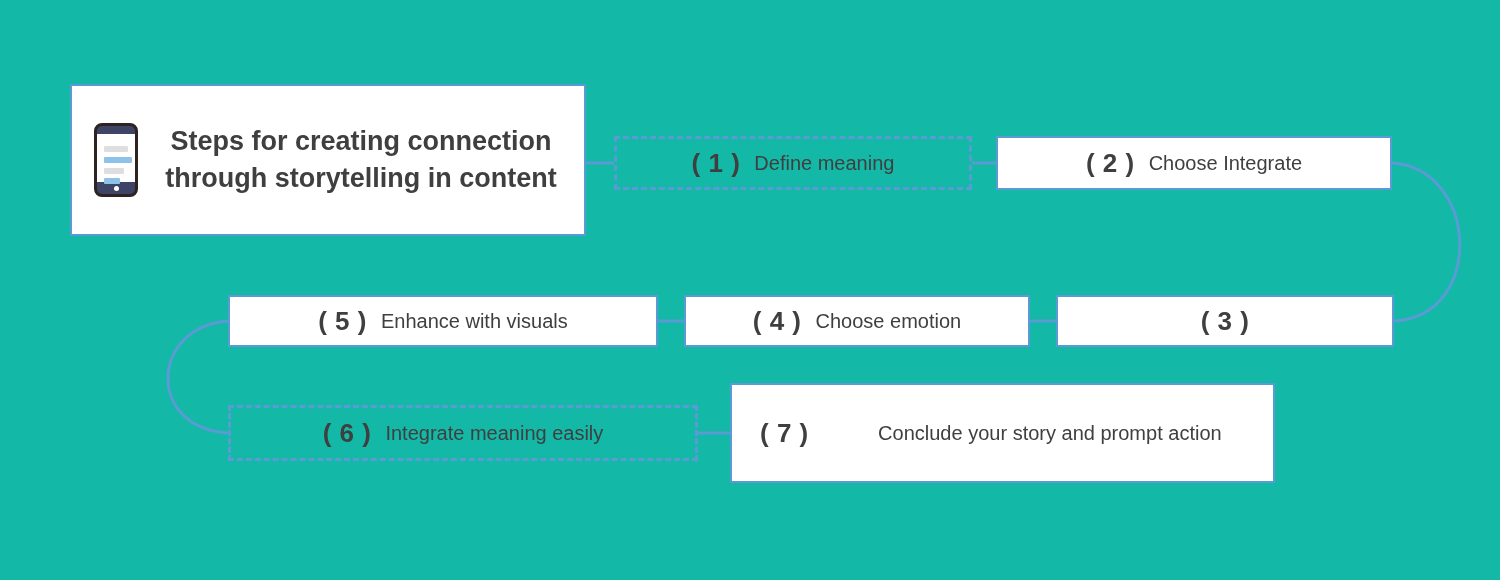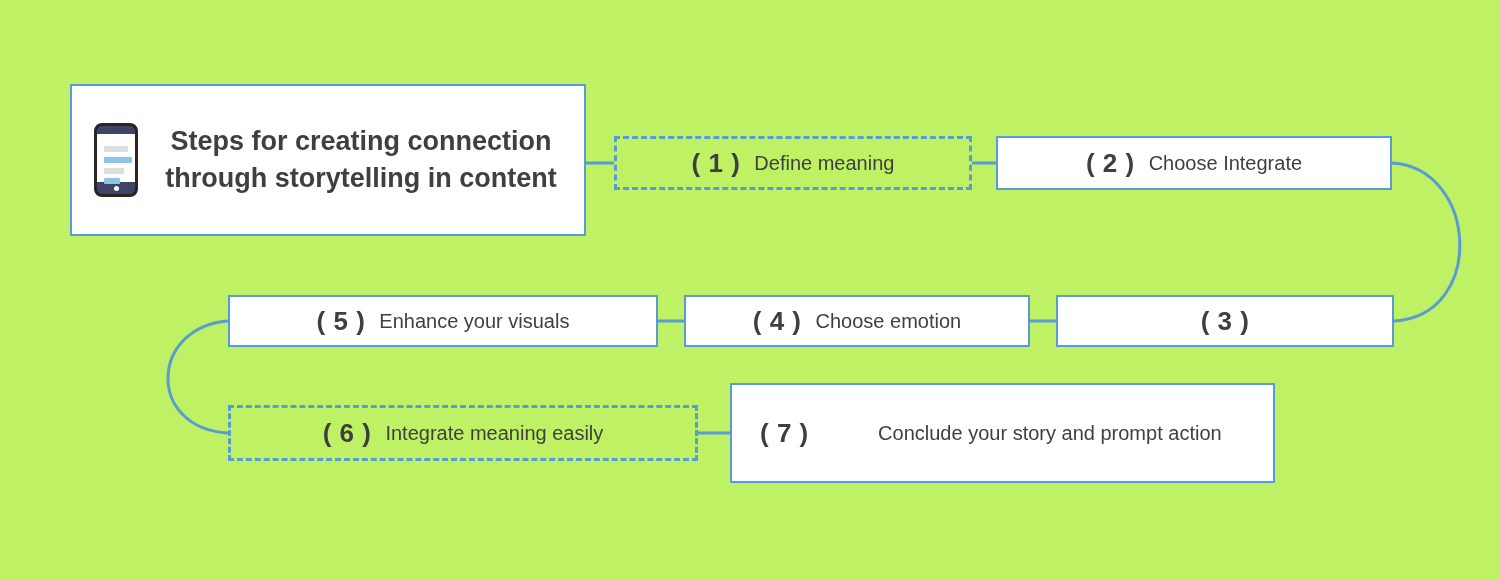--- a/index.html
+++ b/index.html
@@ -7,21 +7,21 @@
     padding: 0;
     background: #ffffff;
   }
   body {
     font-family: "Liberation Sans", sans-serif;
   }
   #canvas {
     position: relative;
     width: 1500px;
     height: 580px;
-    background: #bef264;
+    background: #14b8a6;
     overflow: hidden;
   }
   #wires {
     position: absolute;
     left: 0;
     top: 0;
     width: 1500px;
     height: 580px;
     pointer-events: none;
   }
@@ -187,21 +187,21 @@
   <div class="node" id="node-2">
     <span class="step-row">
       <span class="step-label">( 2 )</span>
       <span class="step-text">Choose Integrate</span>
     </span>
   </div>
 
   <div class="node" id="node-5">
     <span class="step-row">
       <span class="step-label">( 5 )</span>
-      <span class="step-text">Enhance your visuals</span>
+      <span class="step-text">Enhance with visuals</span>
     </span>
   </div>
 
   <div class="node" id="node-4">
     <span class="step-row">
       <span class="step-label">( 4 )</span>
       <span class="step-text">Choose emotion</span>
     </span>
   </div>
 

